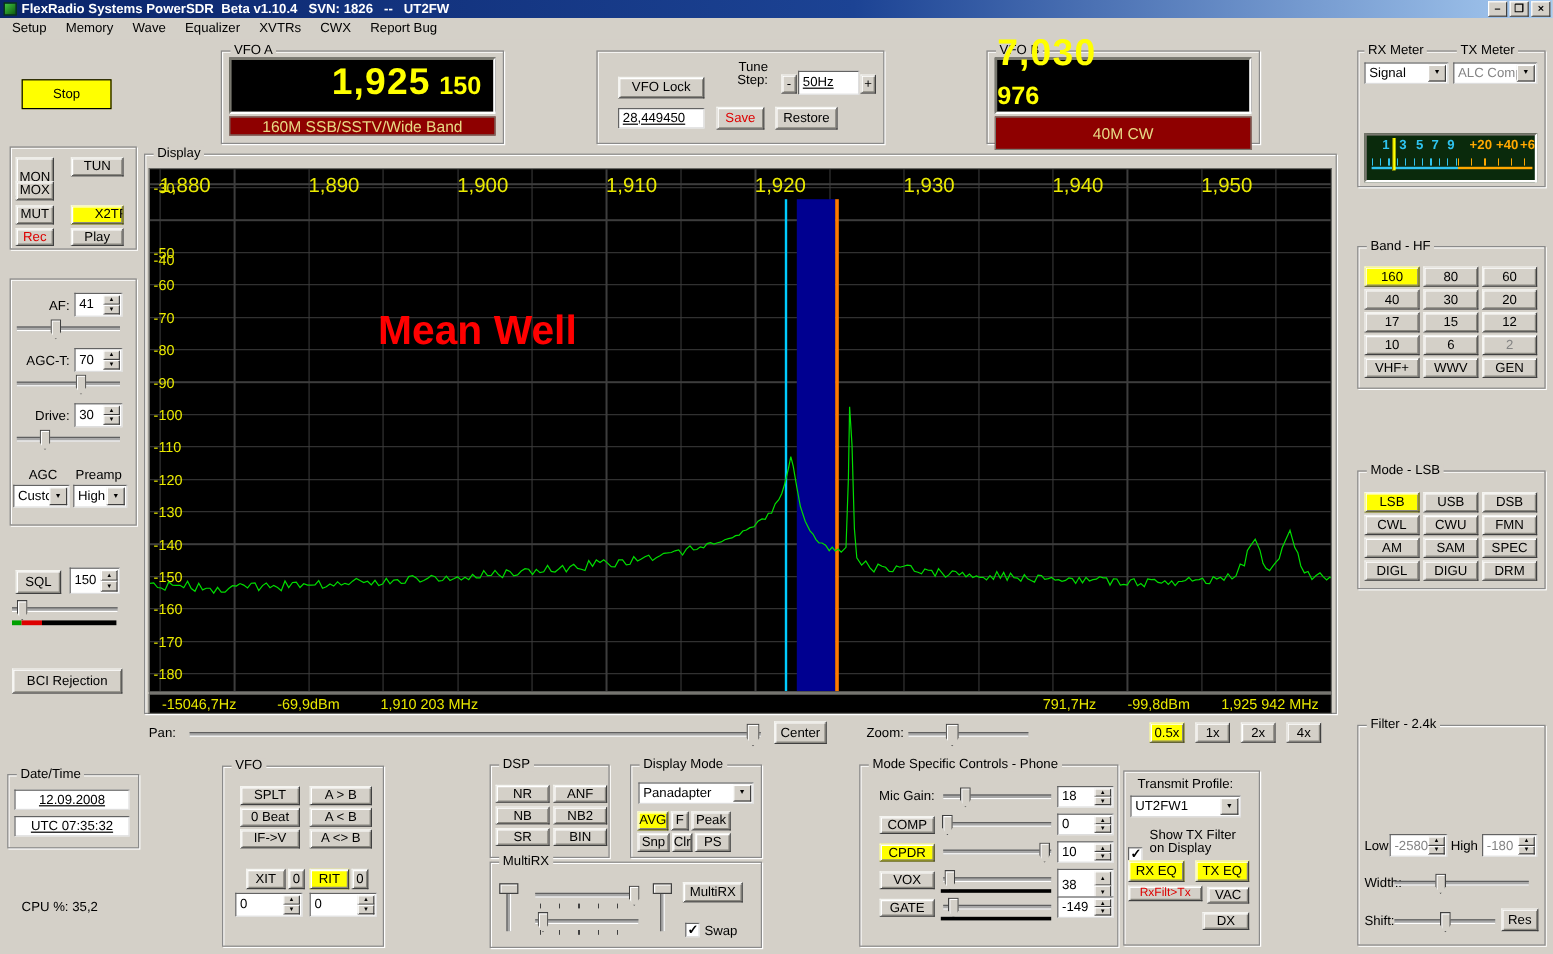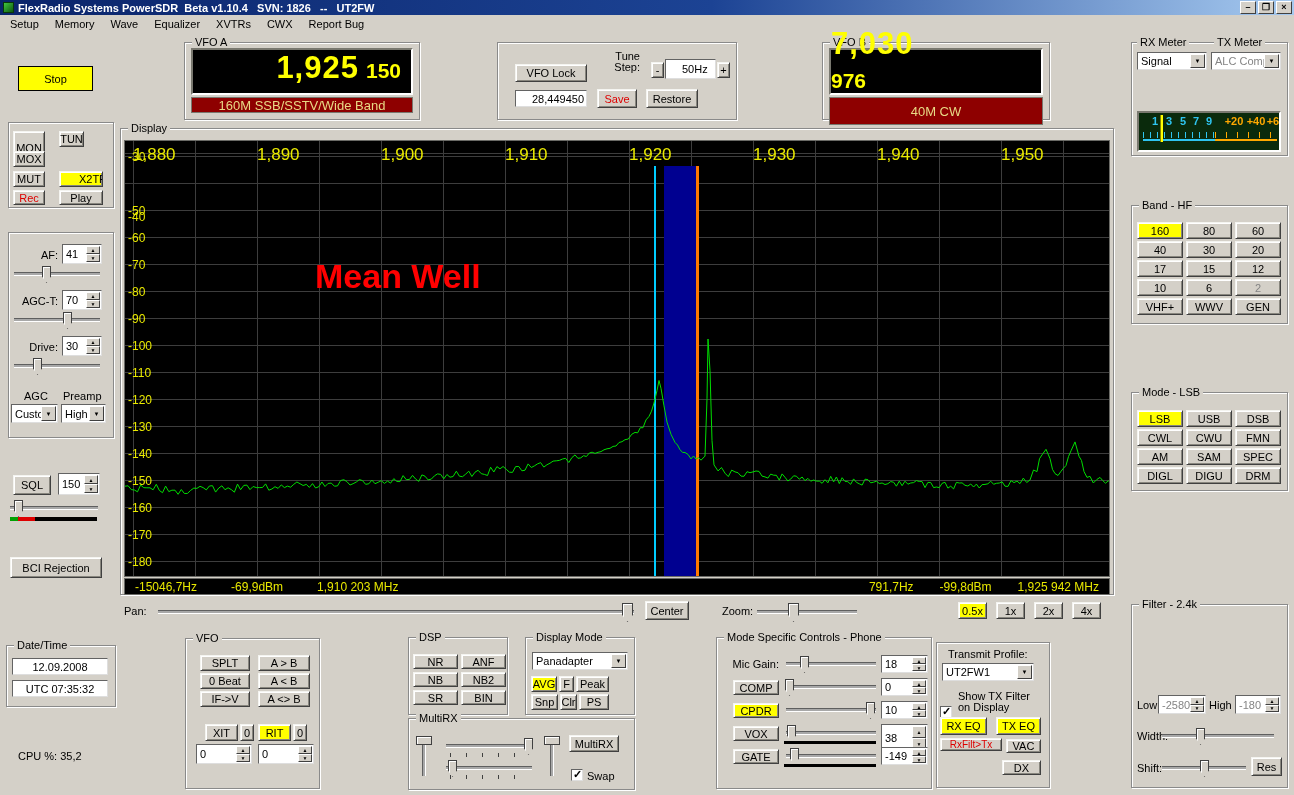--- a/index.html
+++ b/index.html
@@ -19,21 +19,21 @@
   .mi { padding:2px 8px; }
 
   .g { border:1px solid #8a8a8a; box-shadow: inset 1px 1px 0 #fff, 1px 1px 0 #fff; }
   .gt { position:absolute; top:-7px; left:7px; background:#D4D0C8; padding:0 3px; line-height:12px; white-space:nowrap; }
 
   .btn3 { display:flex; align-items:center; justify-content:center; background:#D4D0C8; border:1px solid; border-color:#f4f4f0 #404040 #404040 #f4f4f0; box-shadow: inset 1px 1px 0 #fff, inset -1px -1px 0 #88867e; white-space:nowrap; overflow:hidden; }
   .btn3.active { background:#FFFF00; }
   .btn3.disabled { color:#848484; }
   .redtxt { color:#dd0000; }
 
-  .tfield { background:#fff; border:1px solid; border-color:#636363 #dedede #dedede #636363; display:flex; align-items:center; padding:0 16px; overflow:hidden; white-space:nowrap; }
+  .tfield { background:#fff; border:1px solid; border-color:#636363 #dedede #dedede #636363; display:flex; align-items:center; padding:0 3px; overflow:hidden; white-space:nowrap;text-decoration:underline; }
   .center { justify-content:center; }
   .combo { background:#fff; border:1px solid; border-color:#636363 #dedede #dedede #636363; display:flex; align-items:center; padding-left:3px; overflow:hidden; white-space:nowrap; }
   .combo .dda { position:absolute; right:1px; top:1px; bottom:1px; width:15px; background:#D4D0C8; border:1px solid; border-color:#fff #404040 #404040 #fff; display:flex; align-items:center; justify-content:center; font-size:6px; }
   .spin { background:#fff; border:1px solid; border-color:#636363 #dedede #dedede #636363; display:flex; align-items:center; padding-left:3px; overflow:hidden; white-space:nowrap; }
   .spin .ud { position:absolute; right:1px; top:1px; bottom:1px; width:14px; display:flex; flex-direction:column; }
   .spin .ud div { flex:1; background:#D4D0C8; border:1px solid; border-color:#fff #404040 #404040 #fff; font-size:5px; line-height:4px; display:flex; align-items:center; justify-content:center; }
   .gray { color:#848484; }
 
   .trackh { height:4px; background:#a8a8a8; border-top:1px solid #5f5f5f; border-bottom:1px solid #fff; }
   .thumbh { width:9px; height:17px; background:#D4D0C8; border:1px solid #404040; box-shadow:inset 1px 1px 0 #fff; clip-path:polygon(0 0,100% 0,100% 62%,50% 100%,0 62%); }
@@ -88,21 +88,21 @@
       <div class="mi">Equalizer</div>
       <div class="mi">XVTRs</div>
       <div class="mi">CWX</div>
       <div class="mi">Report Bug</div>
     </div>
 
   <div class="abs btn3 active" style="left:18px;top:66px;width:75px;height:25px;border-color:#000;box-shadow:none;border:1px solid #000;">Stop</div>
 
   <div class="abs g" style="left:8px;top:122px;width:106px;height:86px;"></div>
   <div class="abs btn3" style="left:13px;top:131px;width:32px;height:33px;">MON</div>
-  <div class="abs btn3" style="left:59px;top:131px;width:25px;height:16px;">TUN</div>
+  <div class="abs btn3" style="left:59px;top:131px;width:44px;height:16px;">TUN</div>
   <div class="abs btn3" style="left:13px;top:151px;width:32px;height:16px;">MOX</div>
   <div class="abs btn3" style="left:13px;top:171px;width:32px;height:16px;">MUT</div>
   <div class="abs btn3 active" style="left:59px;top:171px;width:44px;height:16px;padding-left:24px;">X2TR</div>
   <div class="abs btn3 redtxt" style="left:13px;top:190px;width:32px;height:15px;">Rec</div>
   <div class="abs btn3" style="left:59px;top:190px;width:44px;height:15px;">Play</div>
 
   <div class="abs g" style="left:8px;top:232px;width:106px;height:206px;"></div>
   <span class="abs lbl" style="left:14px;top:249px;width:44px;text-align:right;">AF:</span>
   <div class="abs spin" style="left:62px;top:244px;width:40px;height:20px;">
       <span>41</span>

